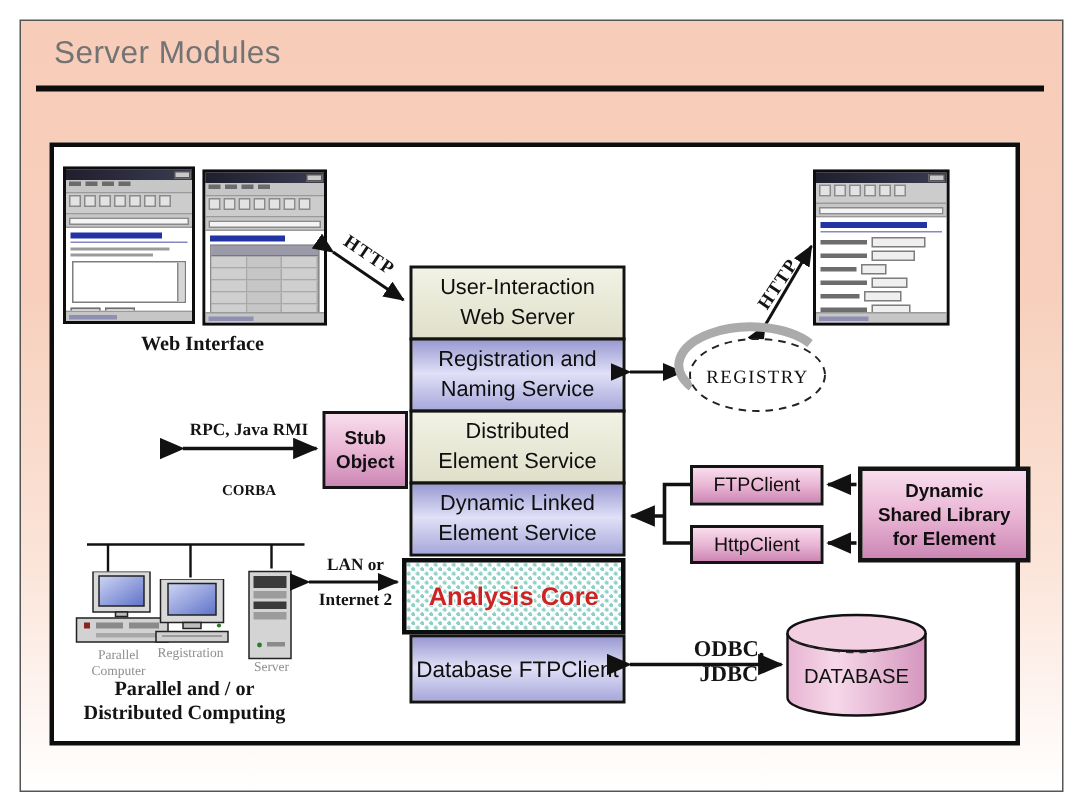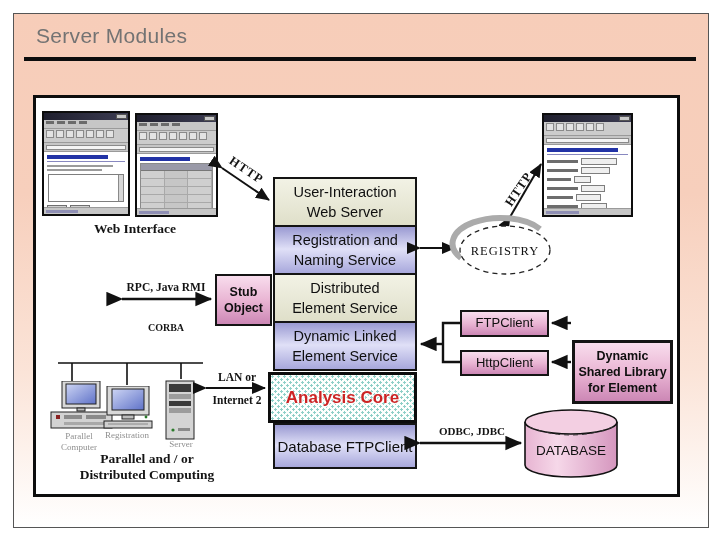--- a/index.html
+++ b/index.html
@@ -231,33 +231,33 @@
   <div class="box blue stacklbl" style="left:273px;top:321px;width:144px;height:50px;"><span>Dynamic Linked
 Element Service</span></div>
   <div class="box core" style="left:268px;top:372px;width:149px;height:51px;"><span>Analysis Core</span></div>
   <div class="box blue" style="left:273px;top:423px;width:144px;height:46px;font-size:15px;"><span>Database FTPClient</span></div>
 
   <div class="box pink" style="left:215px;top:274px;width:57px;height:52px;font-size:12.5px;font-weight:bold;line-height:1.3;"><span>Stub
 Object</span></div>
 
   <div class="box pink" style="left:460px;top:310px;width:89px;height:27px;font-size:13px;"><span>FTPClient</span></div>
   <div class="box pink" style="left:460px;top:350px;width:89px;height:26px;font-size:13px;"><span>HttpClient</span></div>
-  <div class="box pink" style="left:572px;top:311px;width:101px;height:64px;font-size:12.5px;font-weight:bold;line-height:1.3;border-width:3px;margin-top:29px;"><span>Dynamic
+  <div class="box pink" style="left:572px;top:311px;width:115px;height:64px;font-size:12.5px;font-weight:bold;line-height:1.3;border-width:3px;"><span>Dynamic
 Shared Library
 for Element</span></div>
 
   <div class="ann" style="left:60px;top:221px;width:150px;font-size:13.5px;">Web Interface</div>
   <div class="ann http" style="left:225px;top:163px;width:42px;transform:rotate(34deg);">HTTP</div>
   <div class="ann http" style="left:498px;top:182px;width:42px;transform:rotate(-56deg);">HTTP</div>
   <div class="ann" style="left:118px;top:281px;width:96px;font-size:11.5px;">RPC, Java RMI</div>
   <div class="ann" style="left:118px;top:310px;width:96px;font-size:10px;margin-top:12px;">CORBA</div>
   <div class="ann" style="left:206px;top:371px;width:62px;font-size:11.5px;">LAN or</div>
   <div class="ann" style="left:203px;top:394px;width:68px;font-size:11.5px;">Internet 2</div>
-  <div class="ann" style="left:430px;top:425px;width:84px;font-size:11px;">ODBC, JDBC</div>
-  <div class="ann" style="left:52px;top:451px;width:190px;font-size:13.5px;line-height:16px;">Parallel and / or
+  <div class="ann" style="left:444px;top:425px;width:84px;font-size:15px;">ODBC, JDBC</div>
+  <div class="ann" style="left:28px;top:451px;width:190px;font-size:13.5px;line-height:16px;">Parallel and / or
 Distributed Computing</div>
 
   <svg class="compicon" style="left:50px;top:381px;" width="64" height="50" viewBox="0 0 64 50">
     <defs>
         <linearGradient id="scr1" x1="0" y1="0" x2="1" y2="1">
       <stop offset="0" stop-color="#cdd5f4"></stop>
           <stop offset="1" stop-color="#5f72c8"></stop>
         </linearGradient>
       </defs>
     <rect x="12" y="0" width="38" height="27" fill="#d9d9d9" stroke="#222"></rect>

